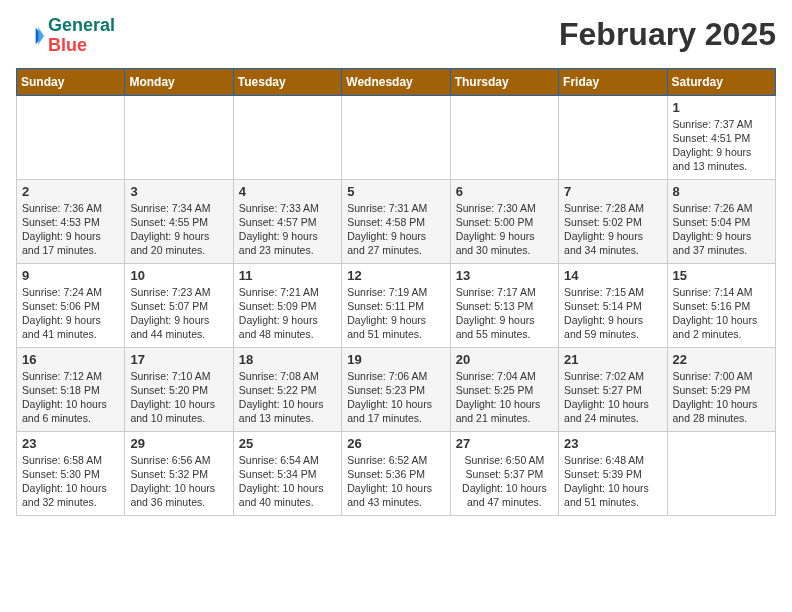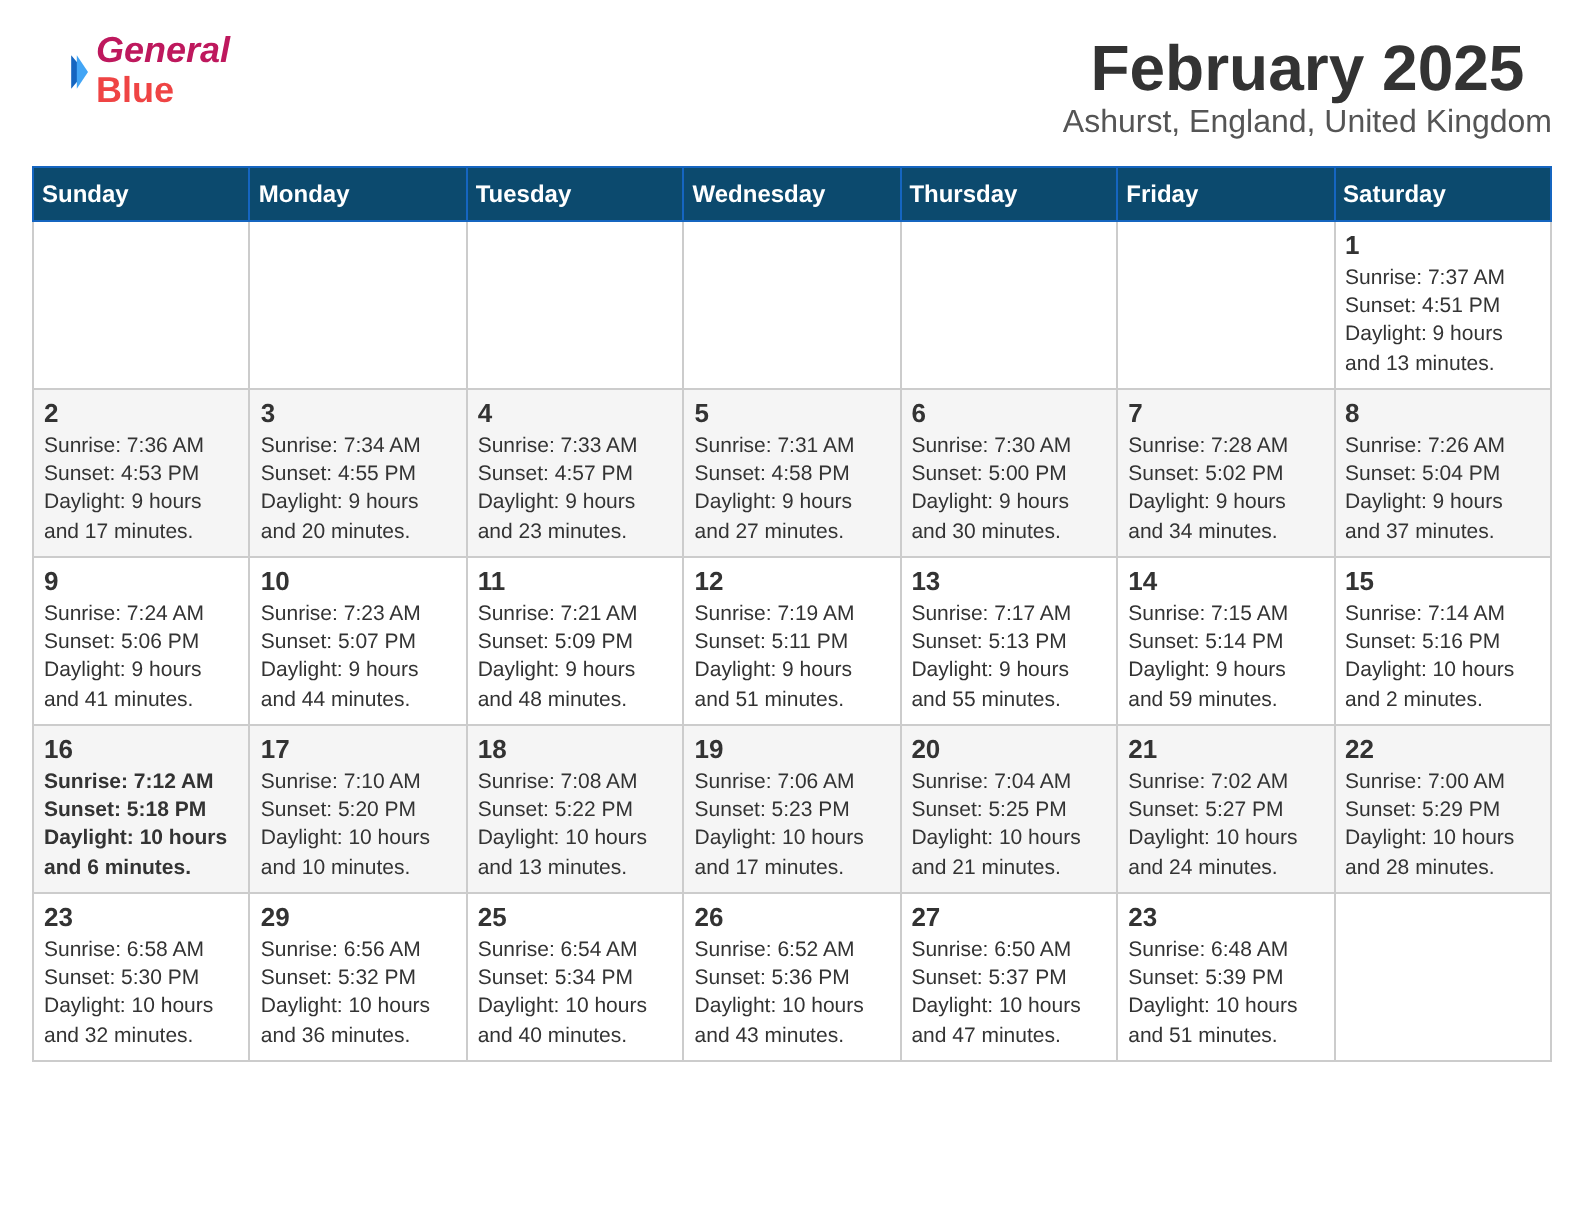--- a/index.html
+++ b/index.html
@@ -19,21 +19,21 @@
     .logo {
       display: flex;
       align-items: center;
       gap: 4px;
     }
     .logo-text {
       font-size: 18px;
       font-weight: bold;
       line-height: 1.1;
     }
-    .logo-general { color: #be185d; font-style: italic; }
+    .logo-general { color: #0f766e; }
     .logo-blue { color: #ef4444; }
     .logo-icon {
       width: 28px;
       height: 28px;
     }
     .title-section {
       text-align: center;
     }
     .month-title {
       font-size: 32px;
@@ -43,21 +43,21 @@
     .location-title {
       font-size: 16px;
       color: #555;
     }
     .calendar-table {
       width: 100%;
       border-collapse: collapse;
       font-size: 11px;
     }
     .calendar-table th {
-      background-color: #0c4a6e;
+      background-color: #a16207;
       color: #fff;
       padding: 6px 4px;
       text-align: left;
       font-size: 12px;
       font-weight: bold;
       border: 1px solid #1565c0;
     }
     .calendar-table td {
       border: 1px solid #ccc;
       vertical-align: top;
@@ -99,21 +99,20 @@
       <polygon points="28,8 38,20 28,32" fill="#1565c0"></polygon>
       <polygon points="32,8 40,20 32,32" fill="#42a5f5"></polygon>
     </svg>
     <div class="logo-text">
       <span class="logo-general">General</span><br>
       <span class="logo-blue">Blue</span>
     </div>
   </div>
   <div class="title-section">
     <div class="month-title">February 2025</div>
-    <div class="location-title">Ashurst, England, United Kingdom</div>
   </div>
 </div>
 
 <table class="calendar-table">
   <thead>
     <tr>
     <th>Sunday</th>
         <th>Monday</th>
         <th>Tuesday</th>
         <th>Wednesday</th>
@@ -279,21 +278,21 @@
 Sunset: 5:16 PM
 Daylight: 10 hours
 and 2 minutes.</div>
           </div>
         </td>
       </tr>
       <tr class="week-row-1">
         <td>
           <div class="cell-content">
             <span class="day-number">16</span>
-            <div class="cell-text" style="white-space: pre-line; font-weight: bold;">Sunrise: 7:12 AM
+            <div class="cell-text" style="white-space: pre-line;">Sunrise: 7:12 AM
 Sunset: 5:18 PM
 Daylight: 10 hours
 and 6 minutes.</div>
           </div>
         </td>
         <td>
           <div class="cell-content">
             <span class="day-number">17</span>
             <div class="cell-text" style="white-space: pre-line;">Sunrise: 7:10 AM
 Sunset: 5:20 PM
@@ -380,21 +379,21 @@
             <span class="day-number">26</span>
             <div class="cell-text" style="white-space: pre-line;">Sunrise: 6:52 AM
 Sunset: 5:36 PM
 Daylight: 10 hours
 and 43 minutes.</div>
           </div>
         </td>
         <td>
           <div class="cell-content">
             <span class="day-number">27</span>
-            <div class="cell-text" style="white-space: pre-line;">Sunrise: 6:50 AM
+            <div class="cell-text" style="white-space: pre-line; text-align: center;">Sunrise: 6:50 AM
 Sunset: 5:37 PM
 Daylight: 10 hours
 and 47 minutes.</div>
           </div>
         </td>
         <td>
           <div class="cell-content">
             <span class="day-number">23</span>
             <div class="cell-text" style="white-space: pre-line;">Sunrise: 6:48 AM
 Sunset: 5:39 PM

